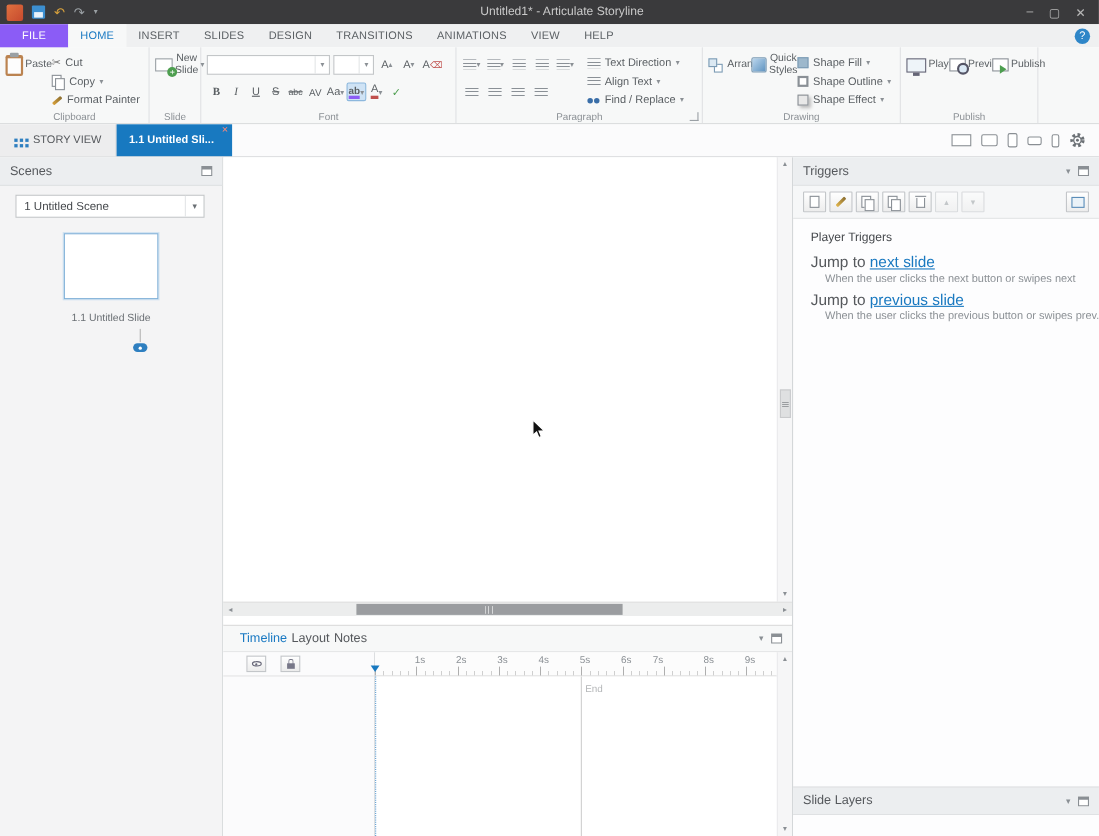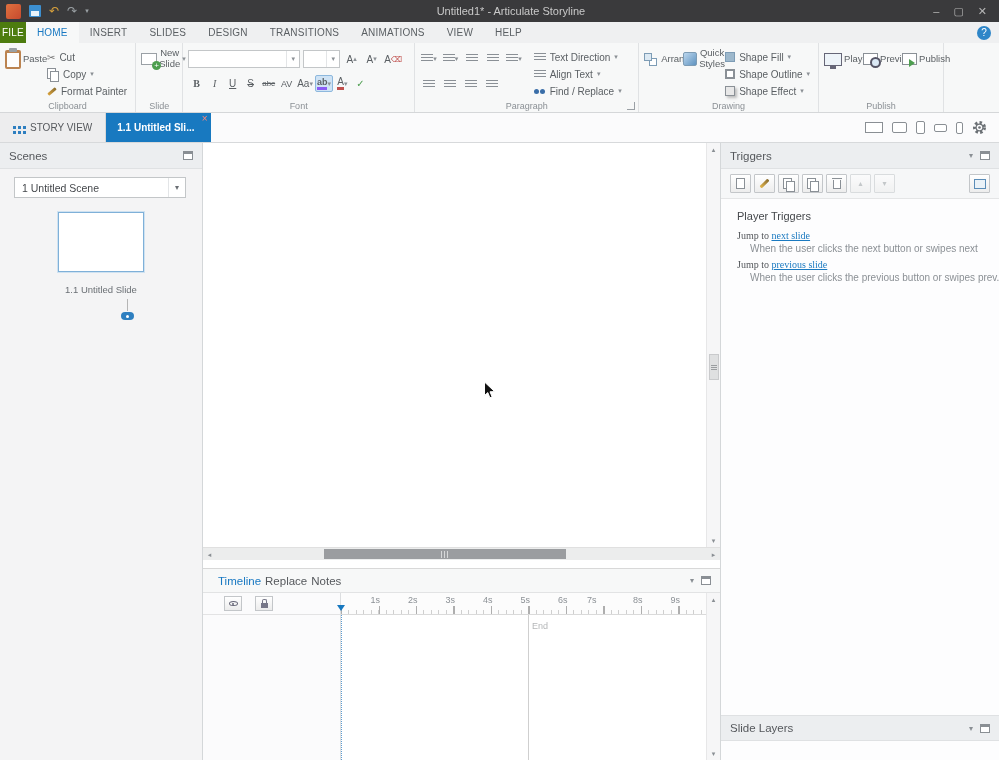--- a/index.html
+++ b/index.html
@@ -15,21 +15,21 @@
   .qa-glyph { font-size:12px; line-height:12px; }
   .undo { color:#d9a23c; } .redo { color:#9aa0a4; }
   .qa-caret { font-size:7px; color:#9aa0a4; }
   .tb-title { flex:1; text-align:center; font-size:11px; color:#c9c9c9; }
   .tb-controls { display:flex; gap:14px; padding-right:8px; color:#b6b6b6; font-size:11px; }
   .tb-controls span { cursor:default; }
 
   
   .ribbon-tabs { height:21px; background:#eff0f1; display:flex; align-items:stretch; border-bottom:0; }
   .rtab { padding:0 11px; font-size:10px; line-height:21px; color:#5a5f63; letter-spacing:.2px; }
-  .rtab.file { background:#4d7c0f; color:#fff; padding:0 2px; }
+  .rtab.file { background:#8b5cf6; color:#fff; padding:0 20px; }
   .rtab.active { background:#f7f8f8; color:#1878c2; }
   .help-badge { width:14px; height:14px; margin:auto 8px auto auto; background:#2e86c8; color:#fff; border-radius:50%; font-size:10px; line-height:14px; text-align:center; }
 
   
   .ribbon { height:70px; background:#f7f8f8; border-bottom:1px solid #d5d7d9; display:flex; }
   .rgroup { position:relative; border-right:1px solid #e0e2e4; padding:3px 5px 13px 5px; }
   .rgroup-label { position:absolute; left:0; right:0; bottom:1px; text-align:center; font-size:9px; color:#8b9095; }
   .rgroup-inner { display:flex; gap:3px; height:100%; align-items:flex-start; }
   .bigbtn { width:36px; display:flex; flex-direction:row; align-items:center; gap:2px; padding:2px 0; font-size:9.5px; color:#5a5f63; text-align:center; border-radius:2px; }
   .bigbtn .bb-ico { height:22px; display:flex; align-items:center; }
@@ -130,21 +130,21 @@
   .tl-tools { height:22px; display:flex; align-items:center; gap:13px; padding-left:21px; border-bottom:1px solid #e3e3e4; }
   .tlbtn { width:18px; height:15px; border:1px solid #c3c6c9; background:linear-gradient(#fff,#ececec); display:flex; align-items:center; justify-content:center; }
   .eye { width:9px; height:5px; border:1px solid #667; border-radius:50%; position:relative; }
   .eye::after { content:""; position:absolute; left:2.5px; top:0.5px; width:2px; height:2px; border-radius:50%; background:#667; }
   .lock { width:7px; height:5px; background:#778; position:relative; margin-top:3px; }
   .lock::before { content:""; position:absolute; left:1px; top:-4px; width:3px; height:4px; border:1px solid #778; border-bottom:0; border-radius:2px 2px 0 0; }
   .tl-track { flex:1; position:relative; display:flex; flex-direction:column; }
   .ruler { height:22px; border-bottom:1px solid #dadada; background:#fcfcfc; position:relative; font-size:9px; color:#8b9095; }
   .ruler .minor { position:absolute; left:0; right:0; bottom:0; height:4px; background:repeating-linear-gradient(to right,#cfcfcf 0 1px,transparent 1px 7.5px); }
   .ruler .major { position:absolute; left:0; right:0; bottom:0; height:8px; background:repeating-linear-gradient(to right,#aeaeae 0 1px,transparent 1px 37.5px); }
-  .tick { position:absolute; top:2px; width:16px; text-align:left; }
+  .tick { position:absolute; top:2px; width:16px; text-align:right; }
   .tl-content { flex:1; background:#fff; position:relative; }
   .playhead-tri { position:absolute; left:-4px; top:12px; width:0; height:0; border:4px solid transparent; border-top:6px solid #1879c0; z-index:3; }
   .playhead-line { position:absolute; left:0; top:22px; bottom:0; border-left:1px dotted #5b9bd0; z-index:2; }
   .end-line { position:absolute; left:187px; top:22px; bottom:0; border-left:1px solid #cfcfcf; }
   .end-label { position:absolute; left:191px; top:28px; font-size:9px; color:#b5b7b9; }
   .tl-vscroll { width:14px; background:#f6f6f7; border-left:1px solid #e7e7e8; display:flex; flex-direction:column; align-items:center; padding:2px 0; }
   .tl-vscroll .bottom { margin-top:auto; }
 
   
   .rightpanel { width:279px; border-left:1px solid #d4d7d9; background:#fdfdfe; display:flex; flex-direction:column; }
@@ -154,21 +154,21 @@
   .trigbtn.last { margin-left:auto; }
   .ticon-page { width:9px; height:11px; border:1px solid #8a9096; background:#fff; }
   .ticon-wand { width:11px; height:3px; background:linear-gradient(90deg,#e2b64e,#8a6d2f); transform:rotate(-45deg); border-radius:1px; }
   .ticon-trash { width:8px; height:9px; border:1px solid #8a9096; border-top:0; background:#fff; position:relative; margin-top:2px; }
   .ticon-trash::before { content:""; position:absolute; left:-2px; top:-2px; width:10px; height:1px; background:#8a9096; }
   .ticon-arrow { font-size:8px; color:#9aa0a4; }
   .ticon-manage { width:12px; height:10px; border:1px solid #5b8db8; background:#eaf2f8; }
   .trig-content { flex:1; padding:11px 0 0 16px; overflow:hidden; }
   .pt-title { font-size:11px; color:#45484c; margin-bottom:8px; }
   .trig-item { margin-bottom:5px; }
-  .trig-line { font-size:10px; color:#55585c;font-family:Liberation Serif, serif; }
+  .trig-line { font-size:14px; color:#55585c; }
   .trig-link { color:#1a79c0; text-decoration:underline; }
   .trig-desc { margin:2px 0 4px 13px; font-size:10px; color:#8b9095; white-space:nowrap; overflow:hidden; }
   .layers-header { border-top:1px solid #dfe1e3; }
   .layers-body { height:19px; background:#fdfdfe; }
 
   .cursor { position:absolute; left:280px; top:238px; z-index:5; }
 </style>
 </head>
 <body>
 
@@ -474,21 +474,21 @@
       <span class="hthumb">
           <span class="grip"></span>
         </span>
       <span class="sarrow" style="margin-left:auto;">▸</span>
     </div>
     <div class="center-gap"></div>
 
     <div class="timeline">
       <div class="tl-header">
         <span class="tl-tab active">Timeline</span>
-        <span class="tl-tab">Replace</span>
+        <span class="tl-tab">Layout</span>
         <span class="tl-tab">Notes</span>
         <span class="ph-right">
           <span class="hdr-caret">▾</span>
           <span class="dock-icon"></span>
         </span>
       </div>
       <div class="tl-body">
         <div class="tl-names">
           <div class="tl-tools">
             <span class="tlbtn">

